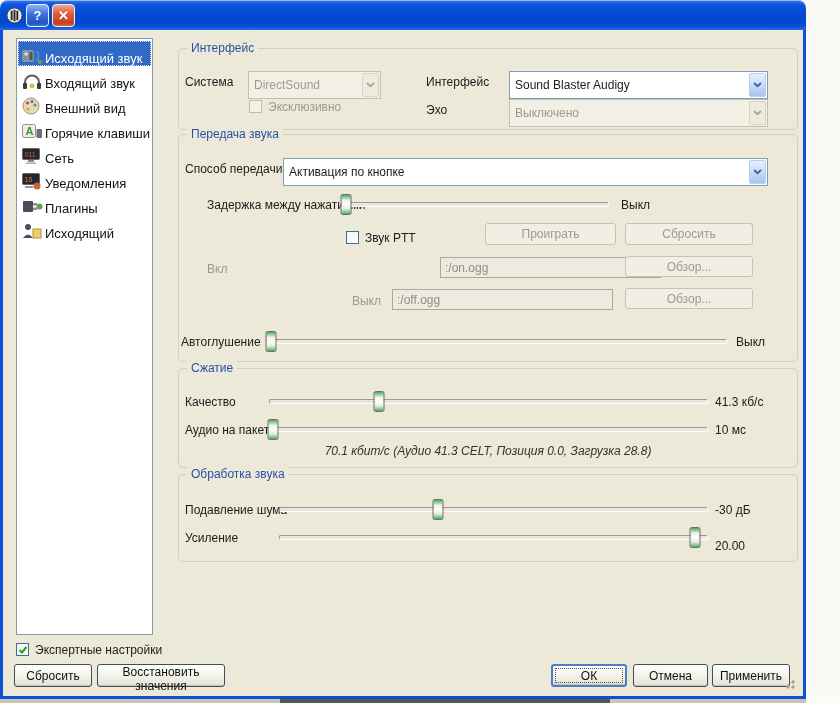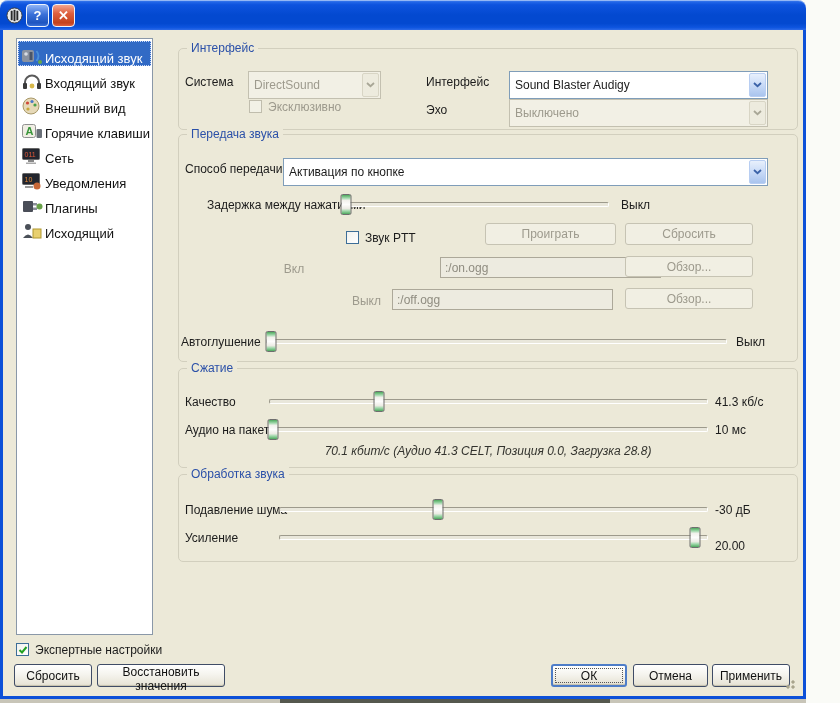--- a/index.html
+++ b/index.html
@@ -235,21 +235,21 @@
         </div>
         <span class="val" style="left:442px;top:63px">Выкл</span>
         <span class="cb" style="left:167px;top:96px">
             <svg width="10" height="10" viewBox="0 0 10 10">
               <path d="M1.5 5 L4 7.5 L8.5 2" stroke="#21A121" stroke-width="2" fill="none"></path>
             </svg>
           </span>
         <span class="lbl" style="left:186px;top:96px">Звук PTT</span>
         <button class="btn dis" style="left:306px;top:88px;width:131px;height:22px">Проиграть</button>
         <button class="btn dis" style="left:446px;top:88px;width:128px;height:22px">Сбросить</button>
-        <span class="lbl dis" style="left:28px;top:127px;width:174px;text-align:center">Вкл</span>
+        <span class="lbl dis" style="left:28px;top:127px;width:174px;text-align:left">Вкл</span>
         <input class="tinput" readonly="" style="left: 213px; top: 122px; width: 221px; margin-left: 48px;" value=":/on.ogg">
         <button class="btn dis" style="left:446px;top:121px;width:128px;height:21px">Обзор...</button>
         <span class="lbl dis" style="left:28px;top:159px;width:174px;text-align:right">Выкл</span>
         <input class="tinput" readonly="" style="left: 213px; top: 154px; width: 221px;" value=":/off.ogg">
         <button class="btn dis" style="left:446px;top:153px;width:128px;height:21px">Обзор...</button>
         <span class="lbl" style="left:2px;top:200px">Автоглушение</span>
         <div class="slider" style="left:87px;top:196px;width:461px">
           <div class="track"></div>
           <div class="thumb" style="left: 1%;"></div>
         </div>

